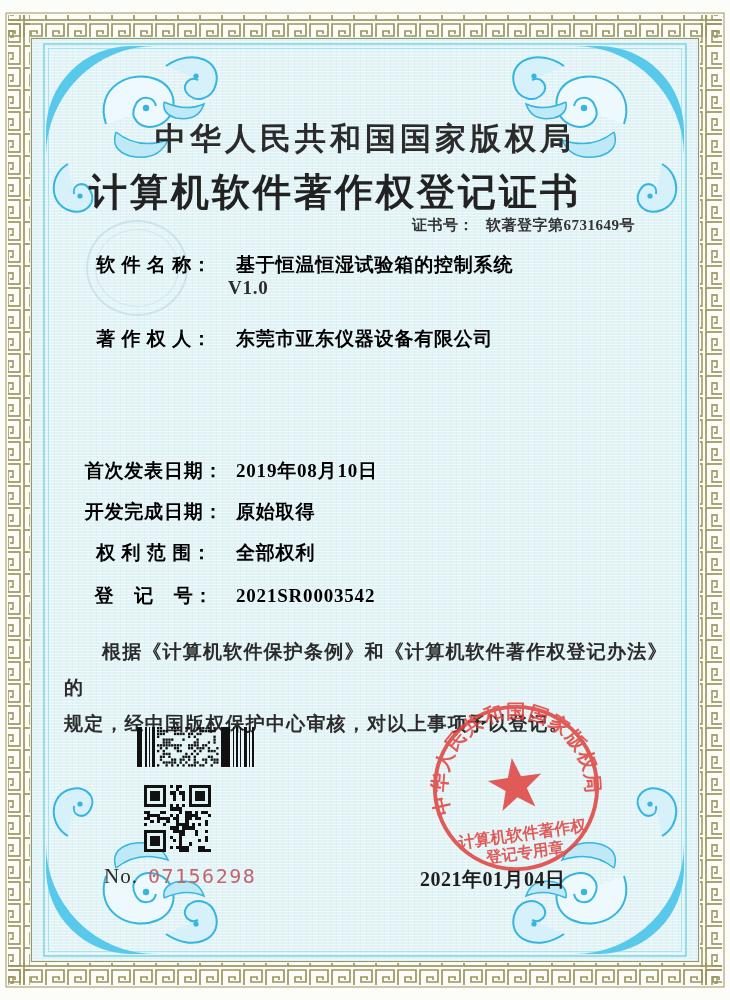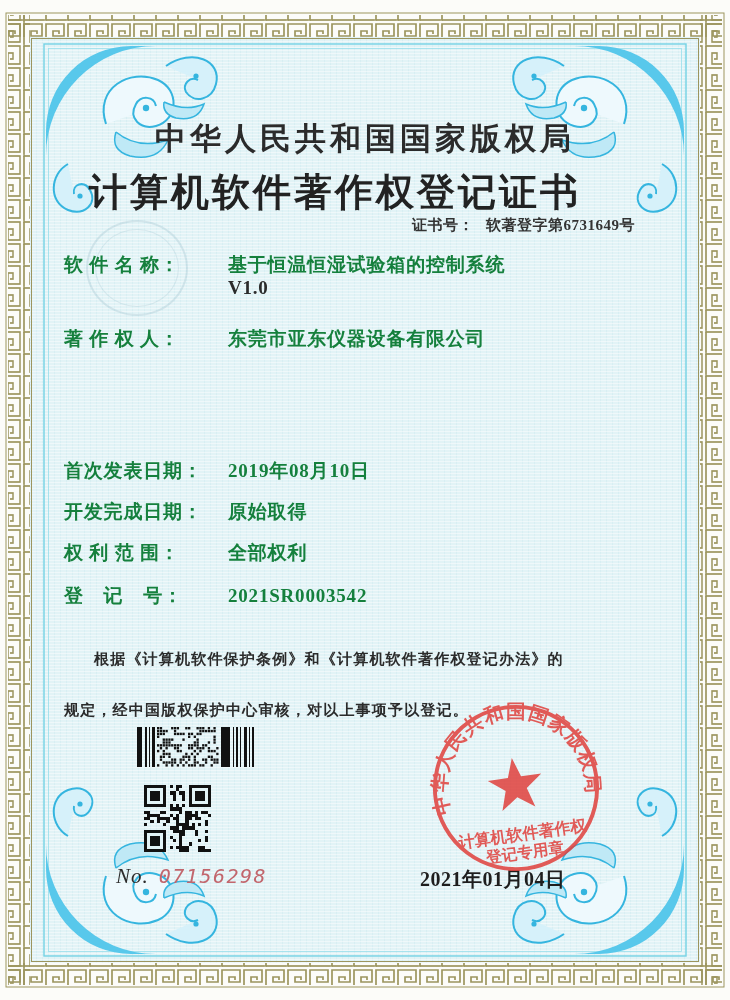--- a/index.html
+++ b/index.html
@@ -23,28 +23,28 @@
   }
   .cert-title{
     position:absolute;left:0;top:167px;width:670px;text-align:center;
     font-size:38px;font-weight:800;letter-spacing:3px;color:#222;
   }
   .cert-no{
     position:absolute;top:216px;right:95px;font-size:15px;font-weight:700;color:#333;
     letter-spacing:.5px;
   }
   .cert-no .v{margin-left:12px;}
-  .frow{position:absolute;left:64px;font-size:19px;font-weight:700;letter-spacing:.8px;color:#15803d;white-space:nowrap;}
+  .frow{position:absolute;left:72px;font-size:19px;font-weight:700;letter-spacing:.8px;color:#000000;white-space:nowrap;text-align:center;}
   .frow .lbl{display:inline-block;width:164px;}
   .v2line{position:absolute;left:228px;top:277px;font-size:19px;font-weight:700;letter-spacing:.8px;color:#2b2b2b;}
-  .statement{position:absolute;left:64px;top:634px;width:604px;font-size:15px;font-weight:700;color:#2b2b2b;letter-spacing:1.2px;line-height:51px;}
+  .statement{position:absolute;left:64px;top:634px;width:604px;font-size:19px;font-weight:700;color:#2b2b2b;letter-spacing:1.2px;line-height:36px;}
   .statement .l1{text-indent:2em;}
   .barcode{position:absolute;left:137px;top:727px;}
   .qr{position:absolute;left:144px;top:785px;}
-  .serial{position:absolute;left:116px;top:864px;font-size:21px;color:#2b2b2b;letter-spacing:1px;font-style:italic;}
+  .serial{position:absolute;left:104px;top:864px;font-size:21px;color:#2b2b2b;letter-spacing:1px;}
   .serial .num{font-family:"DejaVu Sans Mono",monospace;font-size:20px;color:#c2666d;margin-left:10px;letter-spacing:1.5px;}
   .issue-date{position:absolute;left:420px;top:866px;font-size:20px;font-weight:700;color:#1e1e1e;letter-spacing:.5px;}
   .stamp{position:absolute;left:430px;top:702px;transform:rotate(-8deg);opacity:.85;}
   .emboss{
     position:absolute;left:86px;top:220px;width:98px;height:92px;border-radius:50%;
     border:2px solid rgba(142,182,196,.28);
   }
   .emboss:before{
     content:"";position:absolute;left:7px;top:7px;right:7px;bottom:7px;border-radius:50%;
     border:1px solid rgba(142,182,196,.22);

